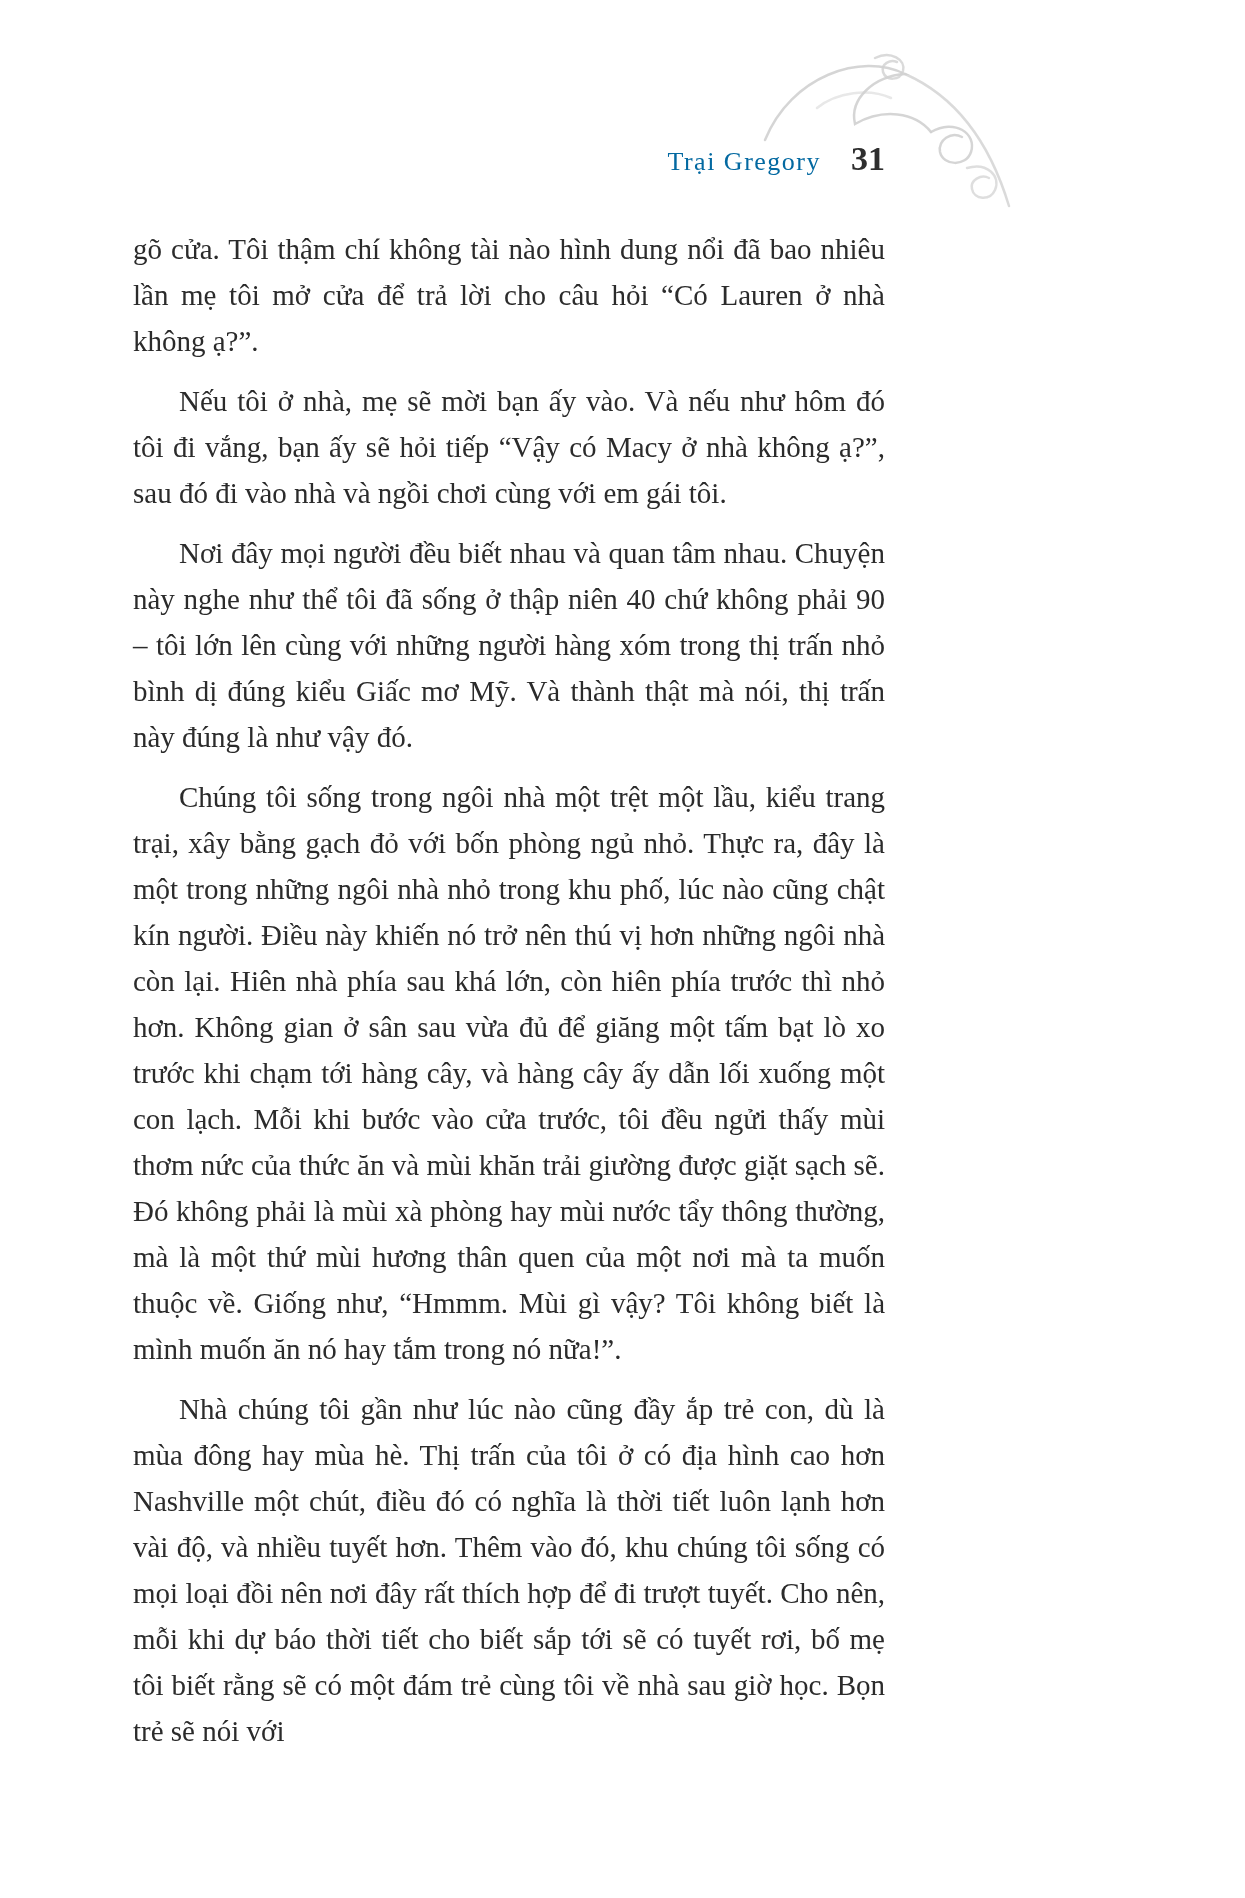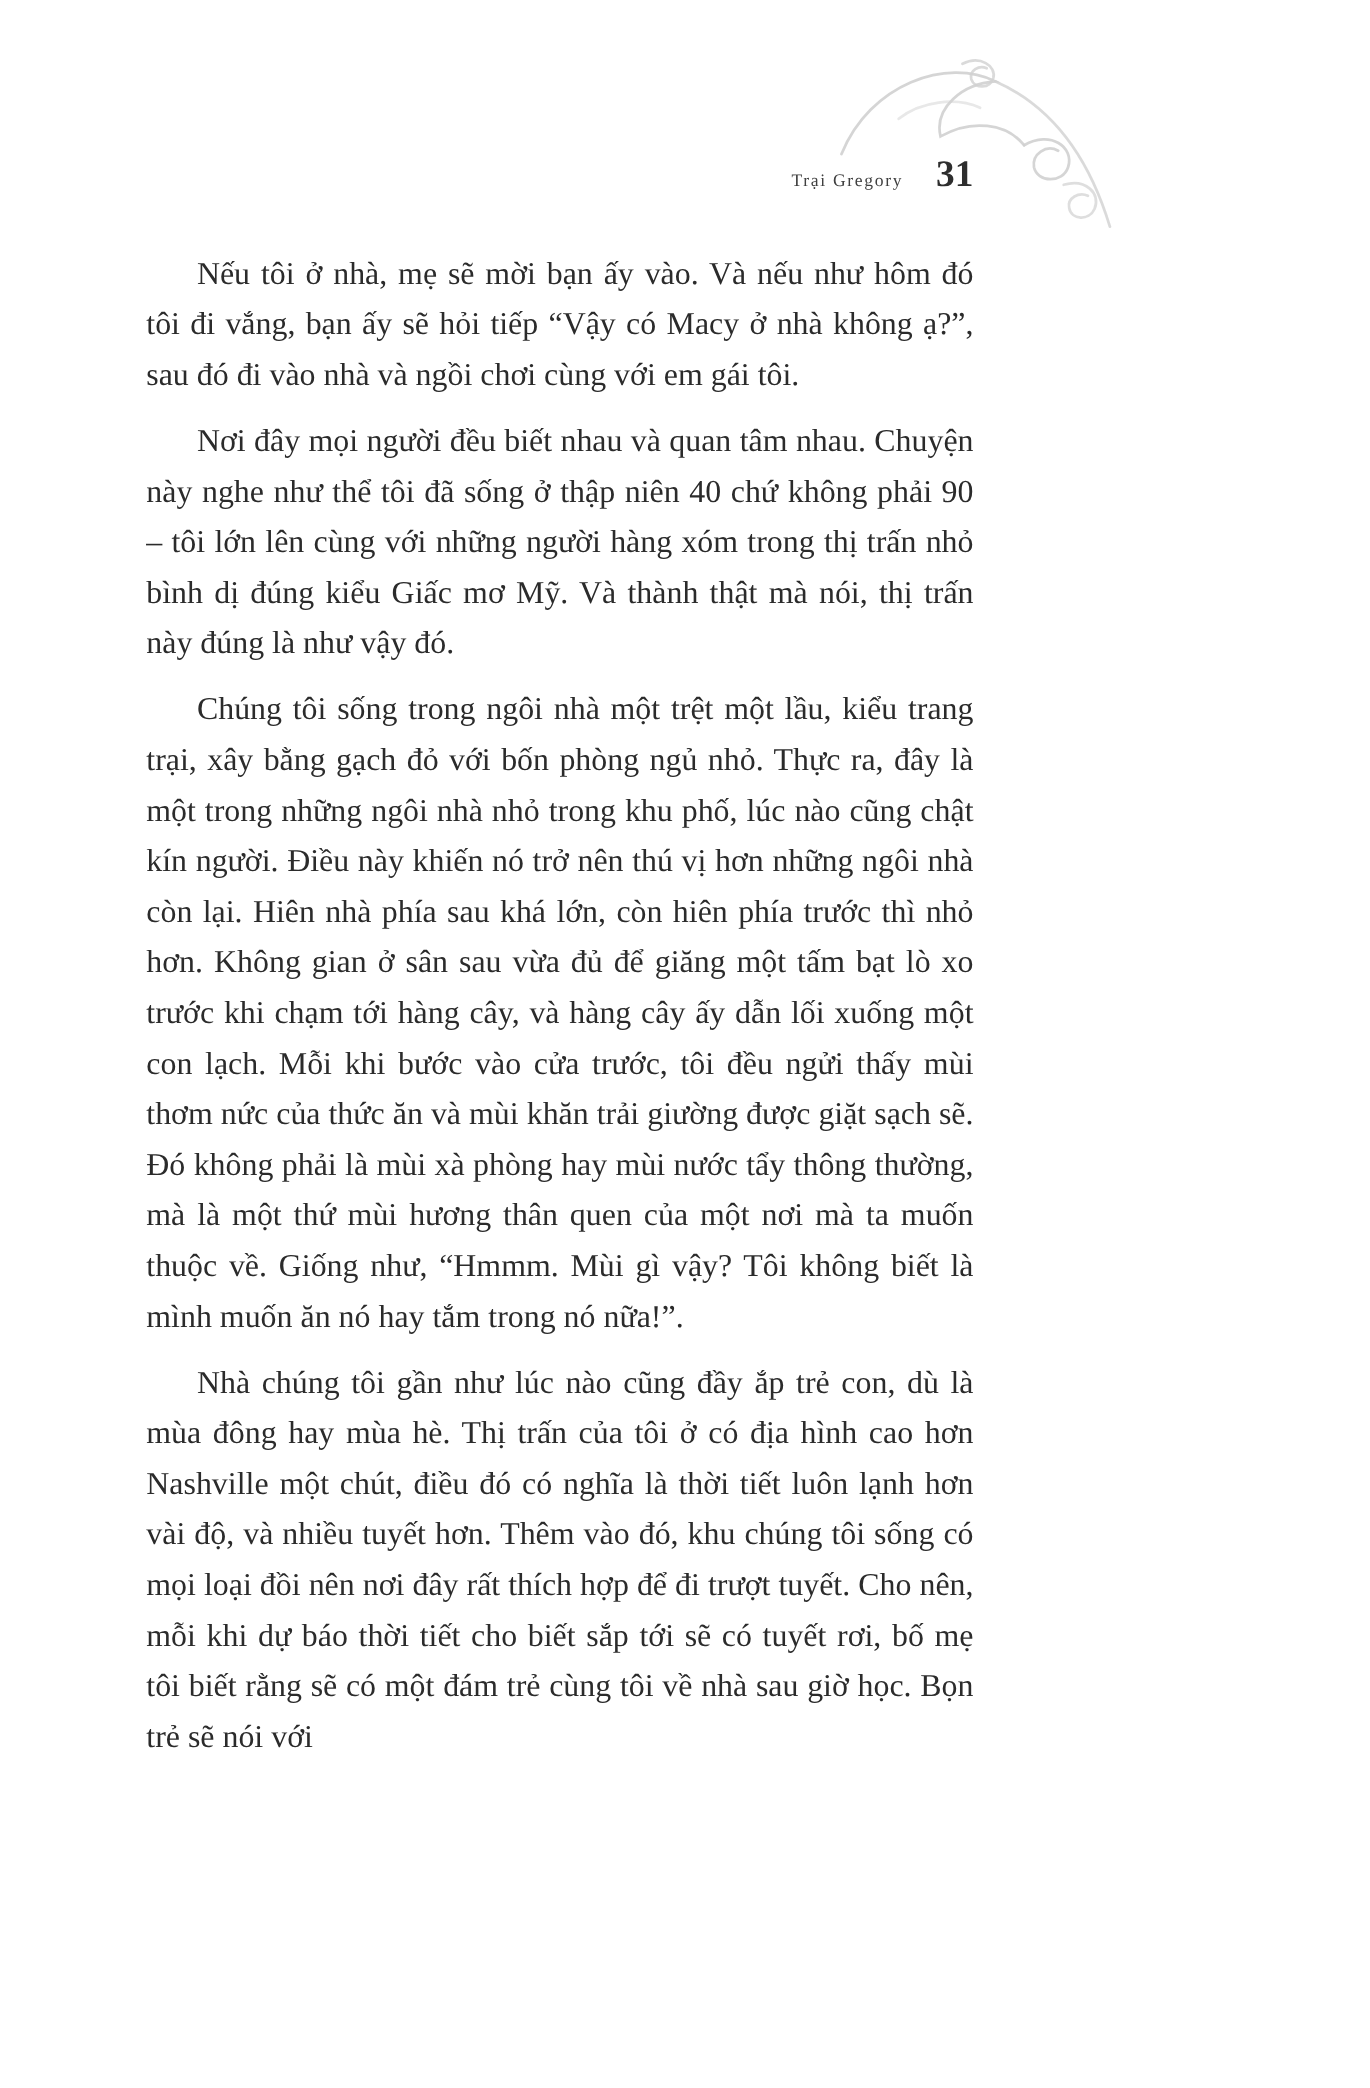--- a/index.html
+++ b/index.html
@@ -32,23 +32,23 @@
     width: 752px;
   }
   .page-header {
     display: flex;
     justify-content: flex-end;
     align-items: baseline;
     margin-bottom: 48px;
     user-select: none;
   }
   .running-title {
-    font-size: 16px;
+    font-size: 26px;
     letter-spacing: 1.5px;
-    color: #404040;
+    color: #0369a1;
   }
   .page-number {
     font-size: 34px;
     font-weight: bold;
     color: #2e2e2e;
     margin-left: 30px;
   }
   .content p {
     font-size: 29px;
     line-height: 46px;
@@ -75,20 +75,21 @@
   </svg>
 
   <div class="column">
 
     <header class="page-header">
       <span class="running-title">Trại Gregory</span>
       <span class="page-number">31</span>
     </header>
 
     <main class="content">
+      <p class="no-indent">gõ cửa. Tôi thậm chí không tài nào hình dung nổi đã bao nhiêu lần mẹ tôi mở cửa để trả lời cho câu hỏi “Có Lauren ở nhà không ạ?”.</p>
       <p>Nếu tôi ở nhà, mẹ sẽ mời bạn ấy vào. Và nếu như hôm đó tôi đi vắng, bạn ấy sẽ hỏi tiếp “Vậy có Macy ở nhà không ạ?”, sau đó đi vào nhà và ngồi chơi cùng với em gái tôi.</p>
       <p>Nơi đây mọi người đều biết nhau và quan tâm nhau. Chuyện này nghe như thể tôi đã sống ở thập niên 40 chứ không phải 90 – tôi lớn lên cùng với những người hàng xóm trong thị trấn nhỏ bình dị đúng kiểu Giấc mơ Mỹ. Và thành thật mà nói, thị trấn này đúng là như vậy đó.</p>
       <p>Chúng tôi sống trong ngôi nhà một trệt một lầu, kiểu trang trại, xây bằng gạch đỏ với bốn phòng ngủ nhỏ. Thực ra, đây là một trong những ngôi nhà nhỏ trong khu phố, lúc nào cũng chật kín người. Điều này khiến nó trở nên thú vị hơn những ngôi nhà còn lại. Hiên nhà phía sau khá lớn, còn hiên phía trước thì nhỏ hơn. Không gian ở sân sau vừa đủ để giăng một tấm bạt lò xo trước khi chạm tới hàng cây, và hàng cây ấy dẫn lối xuống một con lạch. Mỗi khi bước vào cửa trước, tôi đều ngửi thấy mùi thơm nức của thức ăn và mùi khăn trải giường được giặt sạch sẽ. Đó không phải là mùi xà phòng hay mùi nước tẩy thông thường, mà là một thứ mùi hương thân quen của một nơi mà ta muốn thuộc về. Giống như, “Hmmm. Mùi gì vậy? Tôi không biết là mình muốn ăn nó hay tắm trong nó nữa!”.</p>
       <p>Nhà chúng tôi gần như lúc nào cũng đầy ắp trẻ con, dù là mùa đông hay mùa hè. Thị trấn của tôi ở có địa hình cao hơn Nashville một chút, điều đó có nghĩa là thời tiết luôn lạnh hơn vài độ, và nhiều tuyết hơn. Thêm vào đó, khu chúng tôi sống có mọi loại đồi nên nơi đây rất thích hợp để đi trượt tuyết. Cho nên, mỗi khi dự báo thời tiết cho biết sắp tới sẽ có tuyết rơi, bố mẹ tôi biết rằng sẽ có một đám trẻ cùng tôi về nhà sau giờ học. Bọn trẻ sẽ nói với</p>
     </main>
 
   </div>
 
 </div>
 

